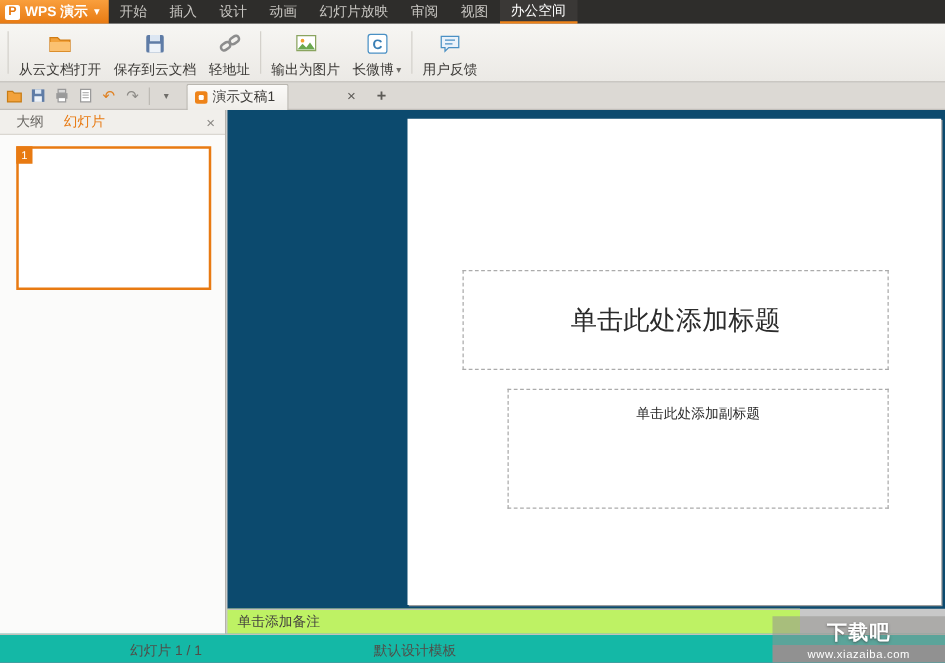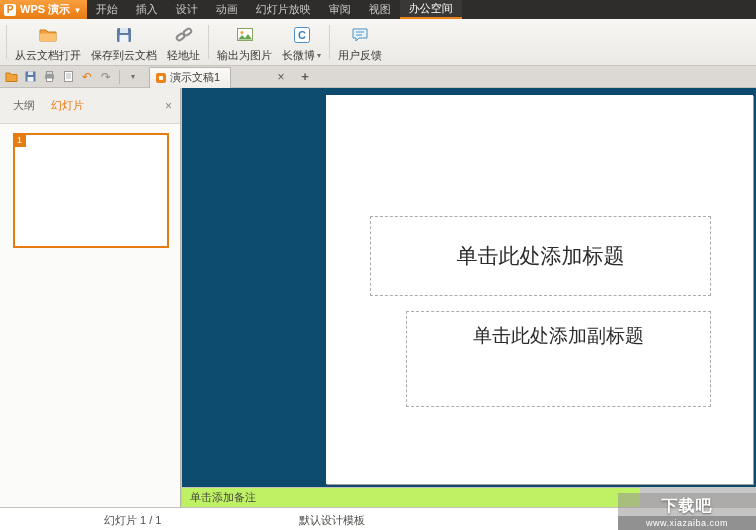--- a/index.html
+++ b/index.html
@@ -35,40 +35,40 @@
   .qsep{width:1px;height:14px;background:#bdbab4;margin:0 2px;}
   .qcaret{font-size:8px;color:#6f6d69;}
   .doc-tab{height:21px;display:flex;align-items:center;gap:4px;background:linear-gradient(#fbfaf8,#efede9);border:1px solid #b9b6b0;border-bottom:none;border-radius:2px 2px 0 0;padding:0 10px 0 6px;margin-left:5px;margin-top:1px;}
   .doc-tab-icon{width:10px;height:10px;background:#ee8319;border-radius:2px;position:relative;}
   .doc-tab-icon:after{content:"";position:absolute;left:3px;top:3px;width:4px;height:4px;background:#fff;border-radius:1px;}
   .tabstrip-close{margin-left:42px;width:16px;height:16px;display:flex;align-items:center;justify-content:center;color:#5c5a56;font-size:12px;}
   .tabstrip-add{margin-left:8px;width:16px;height:16px;display:flex;align-items:center;justify-content:center;color:#5c5a56;font-size:13px;font-weight:bold;}
 
   
   .sidebar{position:absolute;left:0;top:88px;width:181px;height:419px;background:#fbfbfa;border-right:1px solid #b5b2ac;}
-  .side-tabs{height:36px;background:#f1efeb;border-bottom:1px solid #dad7d1;display:flex;align-items:center;padding:0 5px;}
+  .side-tabs{height:20px;background:#f1efeb;border-bottom:1px solid #dad7d1;display:flex;align-items:center;padding:0 5px;}
   .side-tab{padding:2px 8px;color:#6b6965;}
   .side-tab.active{color:#e87a12;}
   .side-close{margin-left:auto;color:#8a8884;font-size:12px;padding:0 3px;}
   .thumb-list{position:relative;width:100%;height:399px;}
   .thumb{position:absolute;left:13px;top:9px;width:156px;height:115px;background:#fff;border:2px solid #e87a12;}
   .thumb-num{position:absolute;left:-2px;top:-2px;min-width:13px;height:14px;background:#e87a12;color:#fff;font-size:9px;line-height:14px;text-align:center;padding:0 2px;}
 
   
   .canvas{position:absolute;left:182px;top:88px;width:574px;height:399px;background:#0c4a6e;}
   .slide{position:absolute;left:144px;top:7px;width:427px;height:389px;background:#fff;box-shadow:1px 1px 0 #9e9e9e;}
   .placeholder{position:absolute;border:1px dashed #ababab;font-family:"Liberation Serif","DejaVu Serif",serif;color:#2b2b2b;}
   .title-ph{left:44px;top:121px;width:341px;height:80px;display:flex;align-items:center;justify-content:center;font-size:21px;}
-  .subtitle-ph{left:80px;top:216px;width:305px;height:96px;display:flex;justify-content:center;align-items:flex-start;padding-top:11px;font-size:19px;}
+  .subtitle-ph{left:80px;top:216px;width:305px;height:96px;display:flex;justify-content:center;align-items:flex-start;padding-top:11px;font-size:11px;}
 
   
   .notes{position:absolute;left:182px;top:487px;width:458px;height:20px;background:#bef264;border-top:1px solid #c4c1bb;display:flex;align-items:center;padding:0 8px;color:#46443f;}
 
   
-  .statusbar{position:absolute;left:0;top:507px;width:756px;height:23px;background:#ffffff;border-top:1px solid #c4c1bb;color:#504e49;}
+  .statusbar{position:absolute;left:0;top:507px;width:756px;height:23px;background:#14b8a6;border-top:1px solid #c4c1bb;color:#504e49;}
   .sb-pos{position:absolute;left:104px;top:5px;}
   .sb-template{position:absolute;left:299px;top:5px;}
 
   
   .watermark{position:absolute;right:0;bottom:0;width:138px;height:37px;z-index:9;}
   .wm-top{height:23px;background:rgba(150,148,144,0.55);display:flex;align-items:center;justify-content:center;gap:4px;flex-direction:column;}
   .wm-logo{width:15px;height:15px;border-radius:50%;background:radial-gradient(circle at 35% 35%,#ffb24a,#e86a10);}
   .wm-name{color:#fff;font-weight:bold;font-size:16px;text-shadow:0 1px 2px rgba(60,60,60,0.7);letter-spacing:1px;}
   .wm-bottom{height:14px;background:#919191;color:#fff;font-size:9px;display:flex;align-items:center;justify-content:center;letter-spacing:0.5px;}
 </style>

